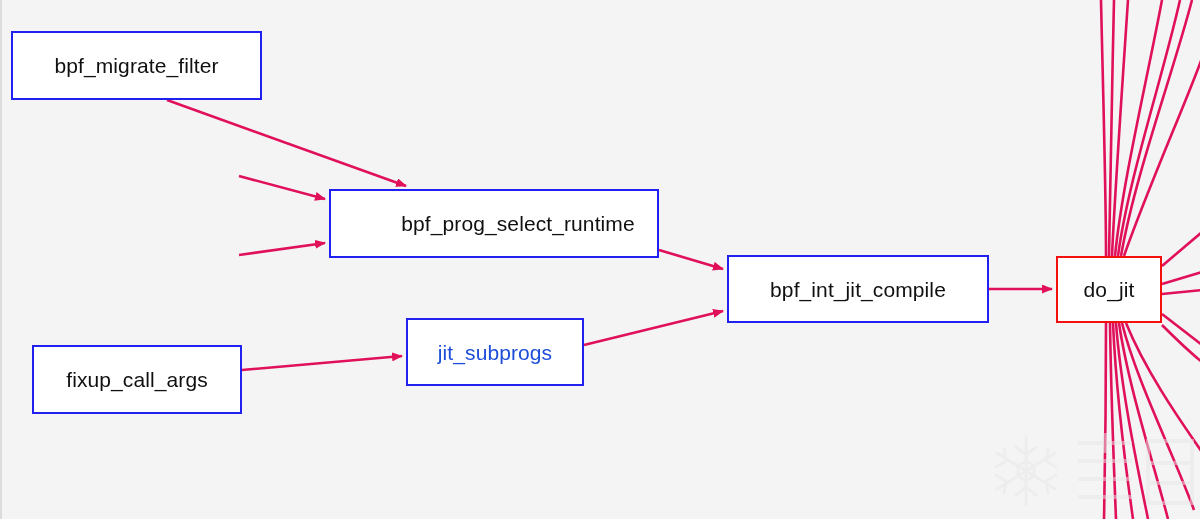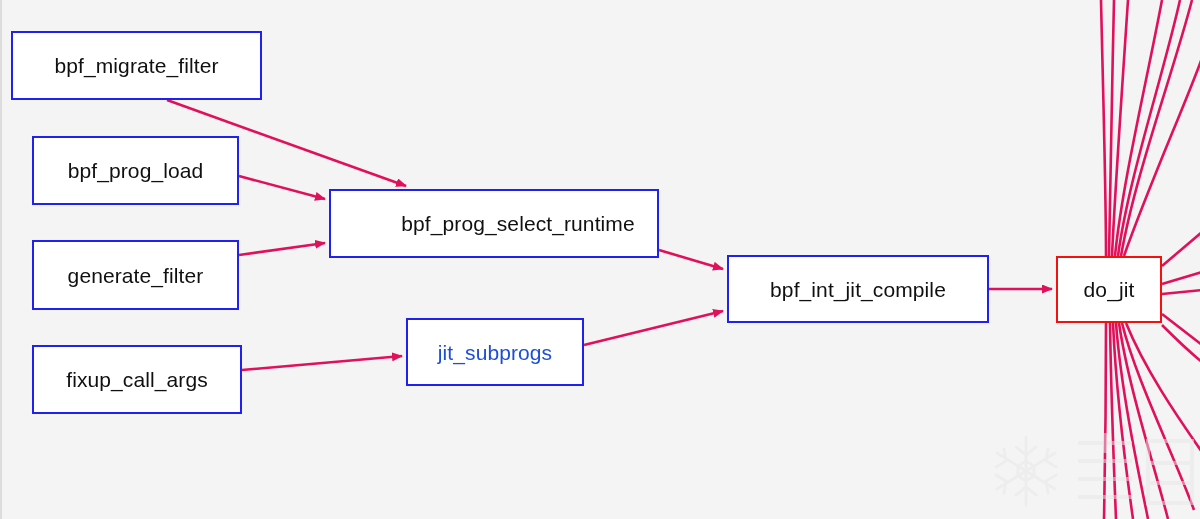--- a/index.html
+++ b/index.html
@@ -136,26 +136,20 @@
       <path d="M 1117,323 C 1126,385 1152,465 1166,519"></path>
       <path d="M 1120,323 C 1134,380 1172,455 1192,510"></path>
       <path d="M 1124,323 C 1145,375 1185,430 1200,452"></path>
       <path d="M 1160,325 C 1180,345 1195,358 1200,362"></path>
     </g>
   </svg>
 
   <div class="node" id="node-0" style="left: 9px; top: 31px; width: 251px; height: 69px; font-size: 21px; border-color: rgb(32, 32, 240); background: rgb(255, 255, 255); color: rgb(16, 16, 16);">
     <span class="node-label">bpf_migrate_filter</span>
   </div>
-  <div class="node" id="node-1" style="left: 30px; top: 136px; width: 207px; height: 69px; font-size: 21px; border-color: rgb(32, 32, 240); background: rgb(255, 255, 255); color: rgb(16, 16, 16);">
-    <span class="node-label">bpf_prog_load</span>
-  </div>
-  <div class="node" id="node-2" style="left: 30px; top: 240px; width: 207px; height: 70px; font-size: 21px; border-color: rgb(32, 32, 240); background: rgb(255, 255, 255); color: rgb(16, 16, 16);">
-    <span class="node-label">generate_filter</span>
-  </div>
   <div class="node" id="node-3" style="left: 30px; top: 345px; width: 210px; height: 69px; font-size: 21px; border-color: rgb(32, 32, 240); background: rgb(255, 255, 255); color: rgb(16, 16, 16);">
     <span class="node-label">fixup_call_args</span>
   </div>
   <div class="node" id="node-4" style="left: 327px; top: 189px; width: 330px; height: 69px; font-size: 21px; border-color: rgb(32, 32, 240); background: rgb(255, 255, 255); color: rgb(16, 16, 16); padding-left: 48px;">
     <span class="node-label">bpf_prog_select_runtime</span>
   </div>
   <div class="node" id="node-5" style="left: 404px; top: 318px; width: 178px; height: 68px; font-size: 21px; border-color: rgb(32, 32, 240); background: rgb(255, 255, 255); color: #1d4ed8;">
     <span class="node-label">jit_subprogs</span>
   </div>
   <div class="node" id="node-6" style="left: 725px; top: 255px; width: 262px; height: 68px; font-size: 21px; border-color: rgb(32, 32, 240); background: rgb(255, 255, 255); color: rgb(16, 16, 16);">

